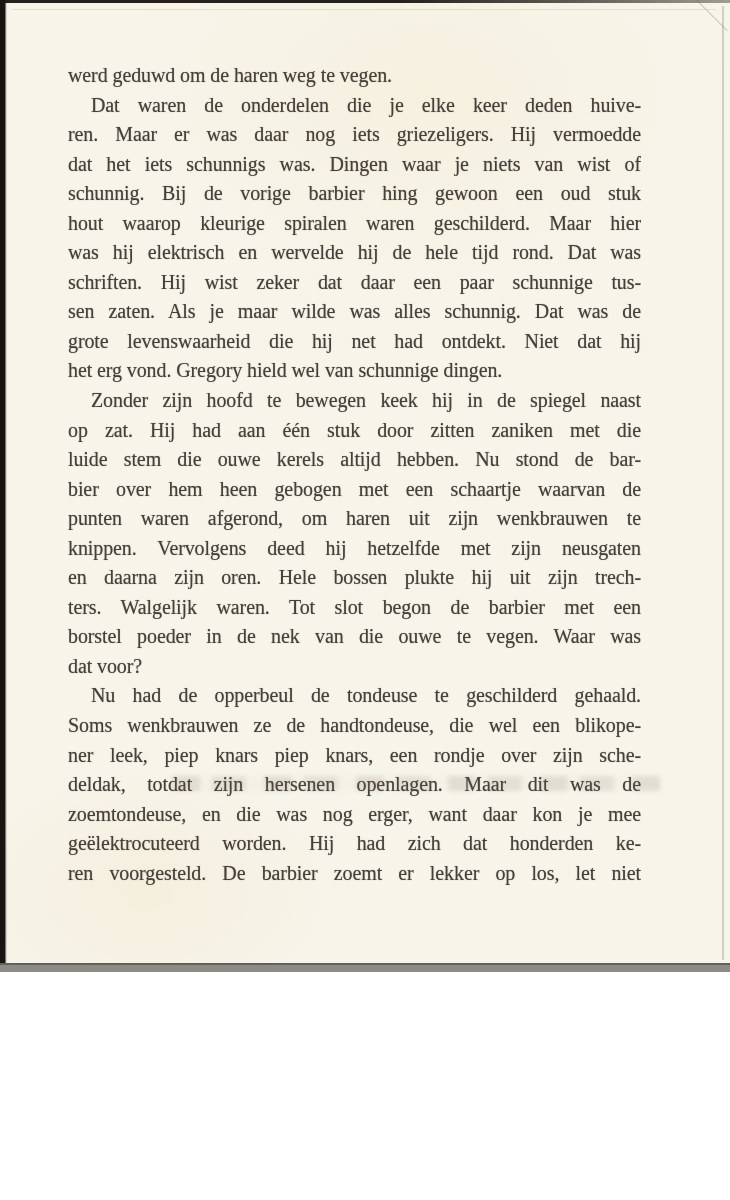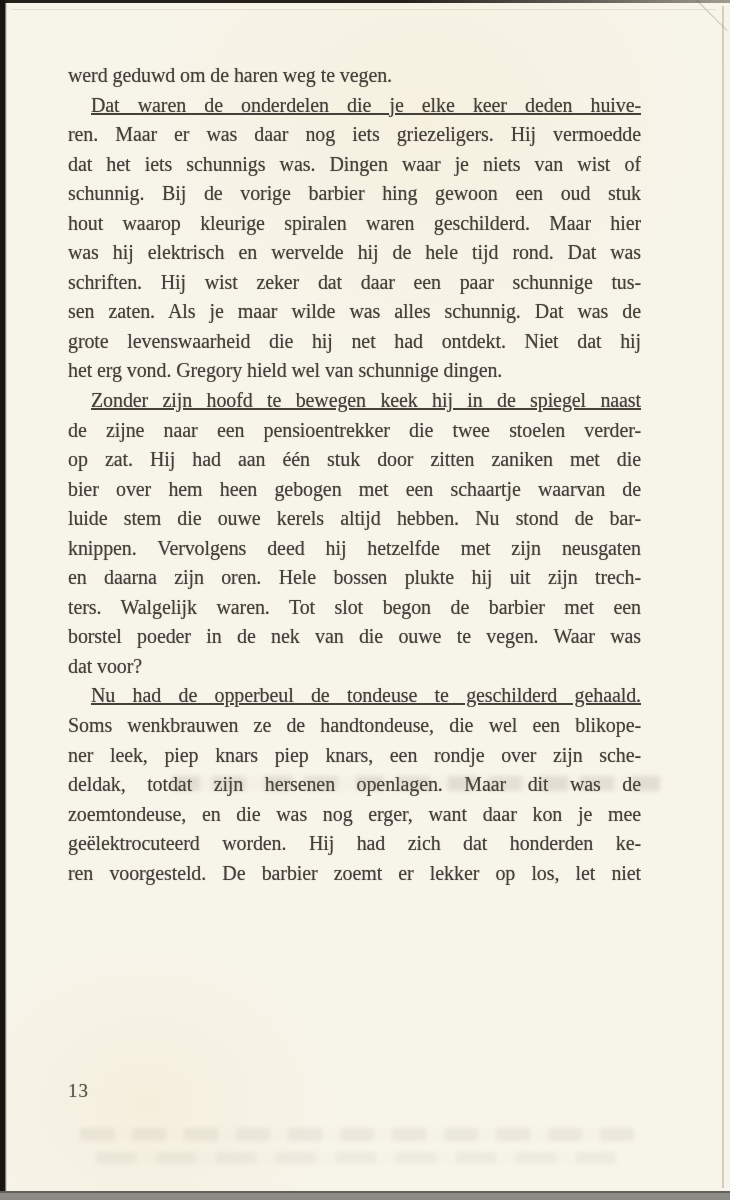--- a/index.html
+++ b/index.html
@@ -8,21 +8,21 @@
     --edge-dark: #171411;
     --bottom-band: #8d8b86;
   }
   * { margin: 0; padding: 0; box-sizing: border-box; }
   html, body { width: 730px; height: 1200px; overflow: hidden; }
   body { font-family: "Liberation Serif", serif; }
 
   .scan {
     position: relative;
     width: 730px;
-    height: 1200px;
+    height: 972px;
     background:
       radial-gradient(ellipse 60% 30% at 58% 10%, rgba(244,236,206,0.40), transparent 70%),
       radial-gradient(ellipse 40% 20% at 20% 92%, rgba(240,230,196,0.35), transparent 70%),
       var(--paper);
     overflow: hidden;
   }
 
   
   .edge-left {
     position: absolute; left: 0; top: 0; bottom: 0; width: 7px;
@@ -66,21 +66,21 @@
     height: 29.55px;
     line-height: 29.55px;
     white-space: nowrap;
     overflow: hidden;
   }
   .line.justify {
     white-space: normal;
     text-align: justify;
     text-align-last: justify;
   }
-  .line.indent { padding-left: 23px; text-decoration: underline; }
+  .line.indent { padding-left: 23px; }
 
   .page-number {
     position: absolute;
     top: 1078px;
     left: 68px;
     width: 573px;
     text-align: left;
     font-size: 19px;
     line-height: 26px;
     color: #57514a;
@@ -122,24 +122,24 @@
       <div class="line justify">ren. Maar er was daar nog iets griezeligers. Hij vermoedde</div>
       <div class="line justify">dat het iets schunnigs was. Dingen waar je niets van wist of</div>
       <div class="line justify">schunnig. Bij de vorige barbier hing gewoon een oud stuk</div>
       <div class="line justify">hout waarop kleurige spiralen waren geschilderd. Maar hier</div>
       <div class="line justify">was hij elektrisch en wervelde hij de hele tijd rond. Dat was</div>
       <div class="line justify">schriften. Hij wist zeker dat daar een paar schunnige tus-</div>
       <div class="line justify">sen zaten. Als je maar wilde was alles schunnig. Dat was de</div>
       <div class="line justify">grote levenswaarheid die hij net had ontdekt. Niet dat hij</div>
       <div class="line">het erg vond. Gregory hield wel van schunnige dingen.</div>
       <div class="line indent justify">Zonder zijn hoofd te bewegen keek hij in de spiegel naast</div>
-      <div class="line justify">de zijne naar een pensioentrekker die twee stoelen verder-</div>
       <div class="line justify">op zat. Hij had aan één stuk door zitten zaniken met die</div>
+      <div class="line justify">luide stem die ouwe kerels altijd hebben. Nu stond de bar-</div>
       <div class="line justify">bier over hem heen gebogen met een schaartje waarvan de</div>
-      <div class="line justify">luide stem die ouwe kerels altijd hebben. Nu stond de bar-</div>
+      <div class="line justify">punten waren afgerond, om haren uit zijn wenkbrauwen te</div>
       <div class="line justify">knippen. Vervolgens deed hij hetzelfde met zijn neusgaten</div>
       <div class="line justify">en daarna zijn oren. Hele bossen plukte hij uit zijn trech-</div>
       <div class="line justify">ters. Walgelijk waren. Tot slot begon de barbier met een</div>
       <div class="line justify">borstel poeder in de nek van die ouwe te vegen. Waar was</div>
       <div class="line">dat voor?</div>
       <div class="line indent justify">Nu had de opperbeul de tondeuse te geschilderd gehaald.</div>
       <div class="line justify">Soms wenkbrauwen ze de handtondeuse, die wel een blikope-</div>
       <div class="line justify">ner leek, piep knars piep knars, een rondje over zijn sche-</div>
       <div class="line justify">deldak, totdat zijn hersenen openlagen. Maar dit was de</div>
       <div class="line justify">zoemtondeuse, en die was nog erger, want daar kon je mee</div>

